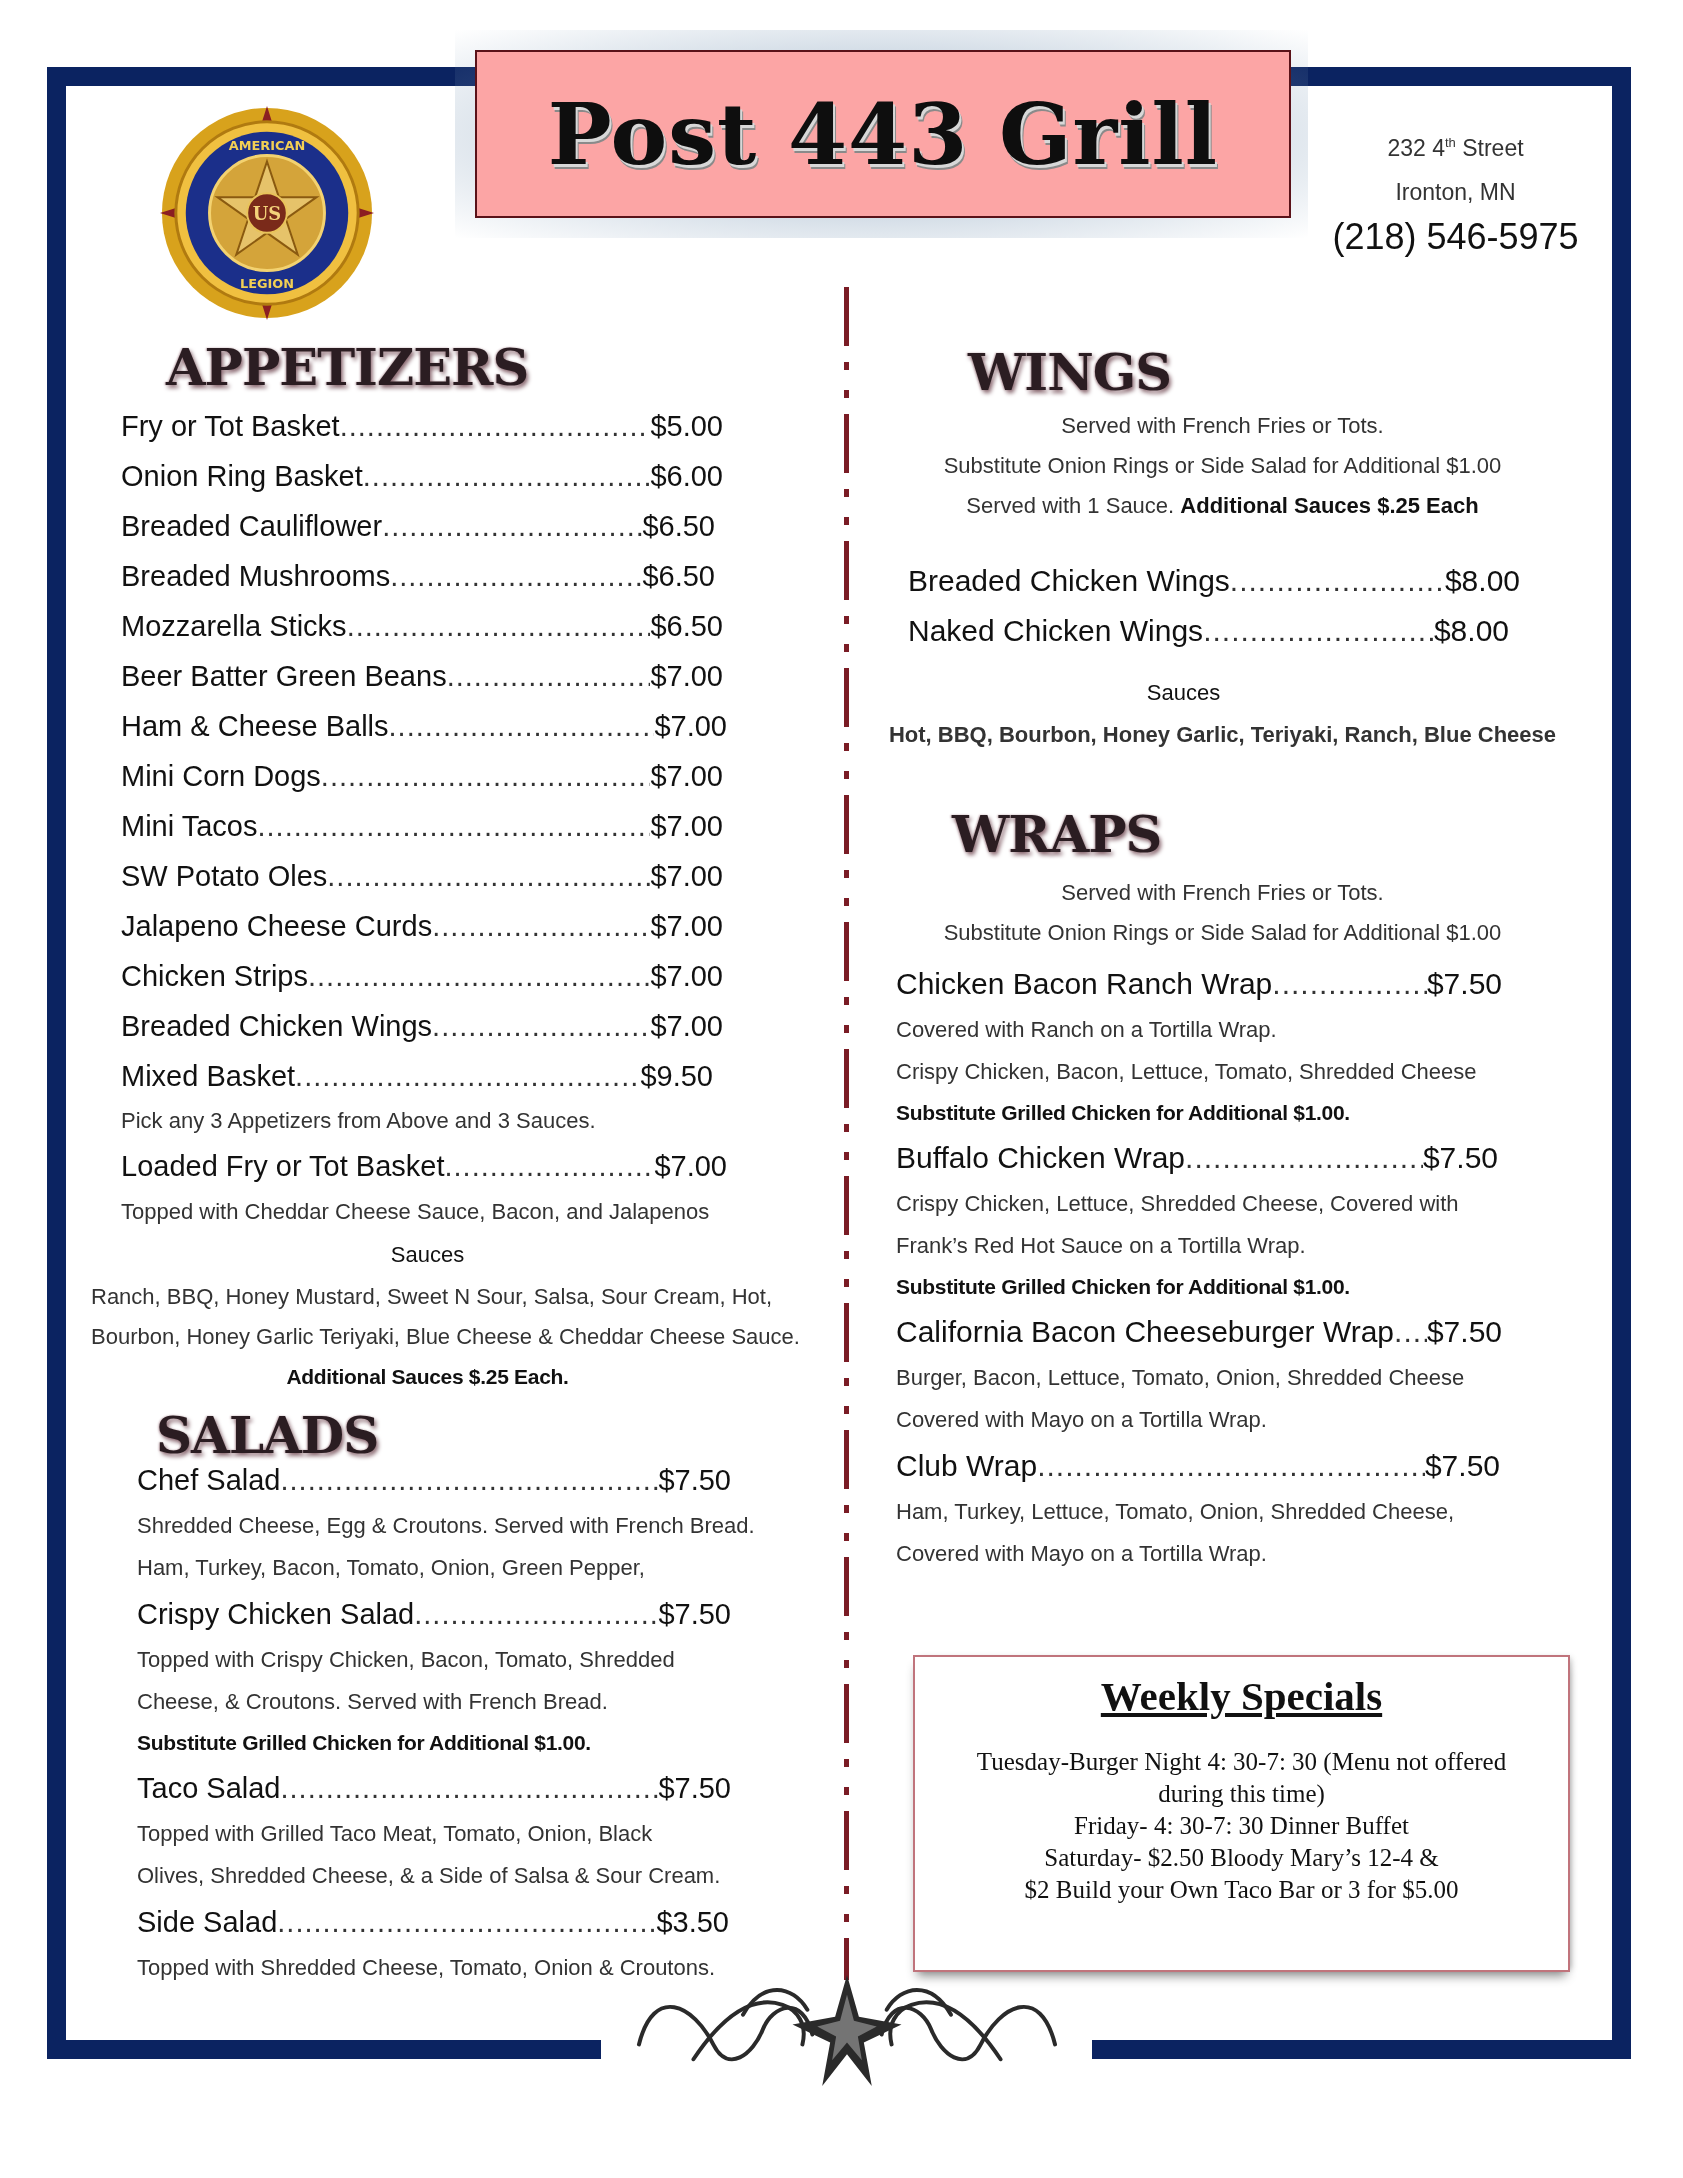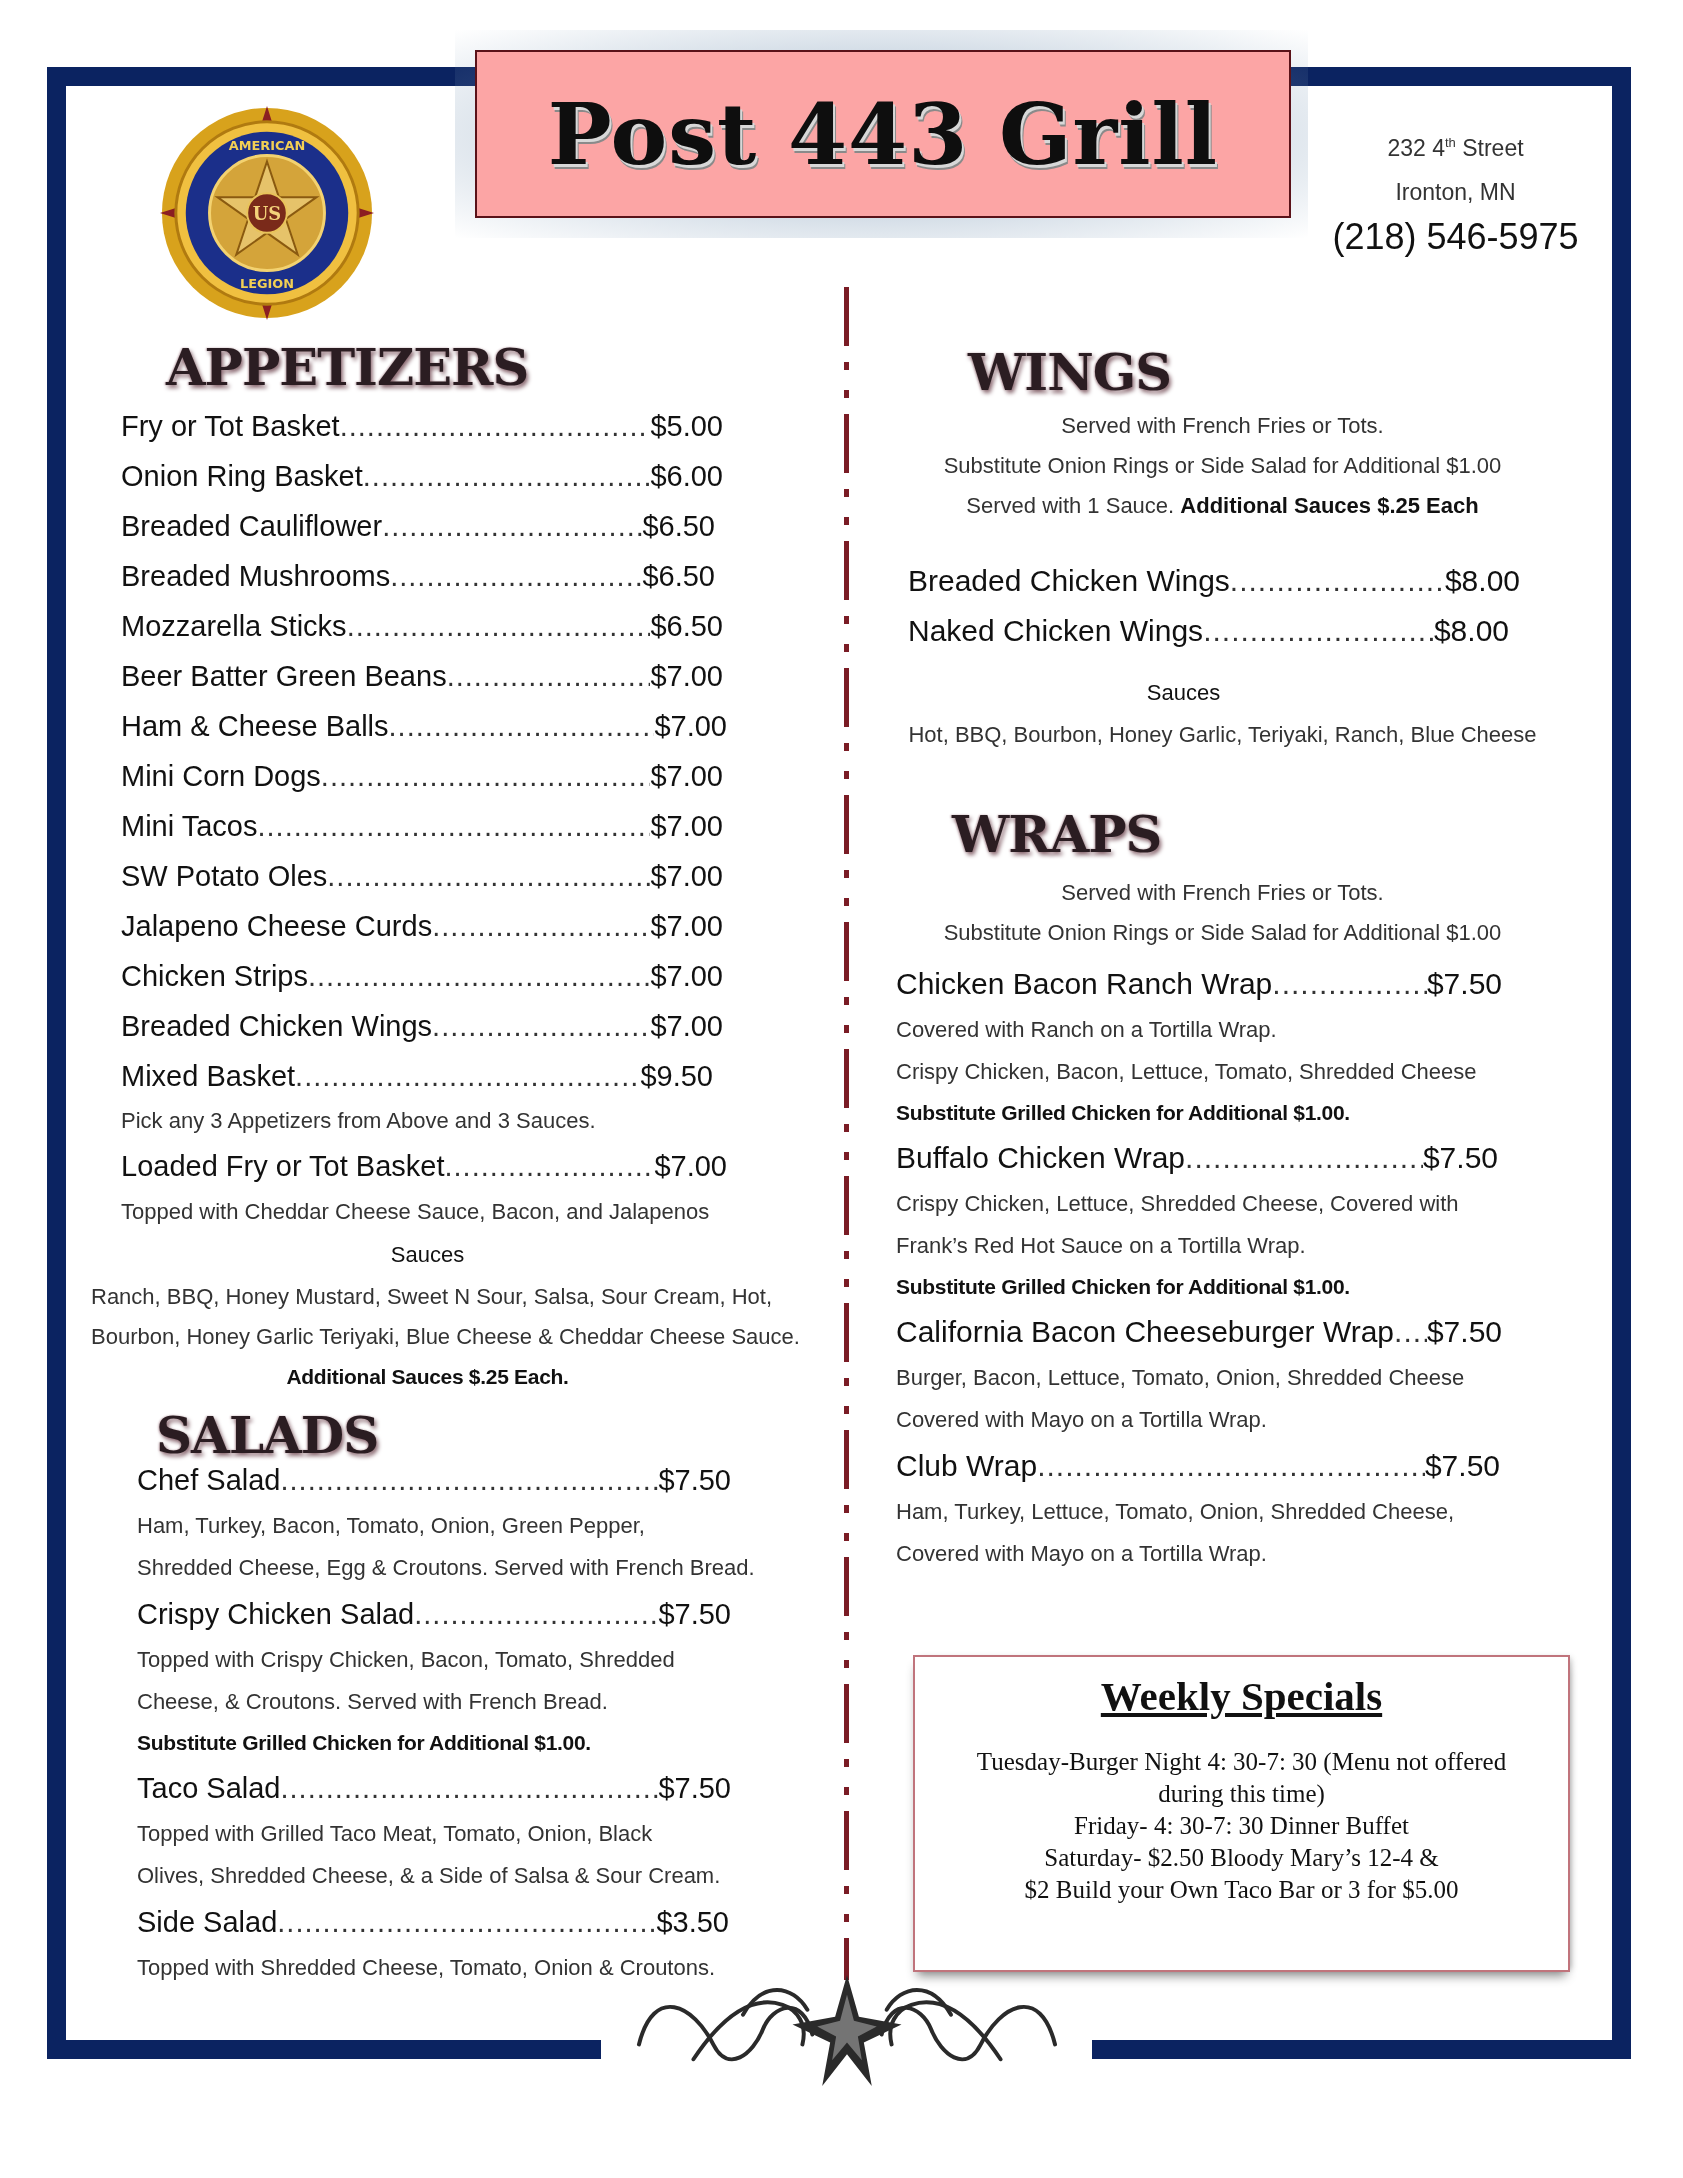--- a/index.html
+++ b/index.html
@@ -182,22 +182,22 @@
 </div>
 
 <div class="section-heading" style="left:156px; top:1406px; font-size:50px;">SALADS</div>
 
 <div class="left-col" style="top:1455px;margin-left:16px;">
   <div class="item" style="width:594px">
       <span class="name">Chef Salad</span>
       <span class="dots"></span>
       <span class="price"> $7.50</span>
     </div>
+  <div class="desc">Shredded Cheese, Egg &amp; Croutons. Served with French Bread.</div>
   <div class="desc">Ham, Turkey, Bacon, Tomato, Onion, Green Pepper,</div>
-  <div class="desc">Shredded Cheese, Egg &amp; Croutons. Served with French Bread.</div>
   <div class="item" style="width:594px">
       <span class="name">Crispy Chicken Salad</span>
       <span class="dots"></span>
       <span class="price">$7.50</span>
     </div>
   <div class="desc">Topped with Crispy Chicken, Bacon, Tomato, Shredded</div>
   <div class="desc">Cheese, &amp; Croutons. Served with French Bread.</div>
   <div class="note">Substitute Grilled Chicken for Additional $1.00.</div>
   <div class="item" style="width:594px">
       <span class="name">Taco Salad</span>
@@ -226,21 +226,21 @@
       <span class="dots"></span>
       <span>$8.00</span>
     </div>
   <div class="r-item" style="width:601px; margin-left:12px;">
       <span>Naked Chicken Wings</span>
       <span class="dots"></span>
       <span>$8.00</span>
     </div>
   <div style="height:16px;"></div>
   <div class="desc center-text" style="width:515px; margin-left:30px; color:#111;">Sauces</div>
-  <div class="desc center-text" style="width:713px; margin-left:-30px;">Hot, BBQ, Bourbon, Honey Garlic, Teriyaki, Ranch, Blue Cheese</div>
+  <div class="desc center-text" style="width:713px; margin-left:-30px;font-weight:bold;">Hot, BBQ, Bourbon, Honey Garlic, Teriyaki, Ranch, Blue Cheese</div>
 </div>
 
 <div class="section-heading" style="left:952px; top:804px; font-size:51px;">WRAPS</div>
 
 <div class="right-col" style="top:873px;">
   <div class="desc center-text" style="width:653px; line-height:40px;">Served with French Fries or Tots.</div>
   <div class="desc center-text" style="width:653px; line-height:40px;">Substitute Onion Rings or Side Salad for Additional $1.00</div>
   <div style="height:6px;"></div>
   <div class="r-item" style="width:606px;">
       <span>Chicken Bacon Ranch Wrap</span>

